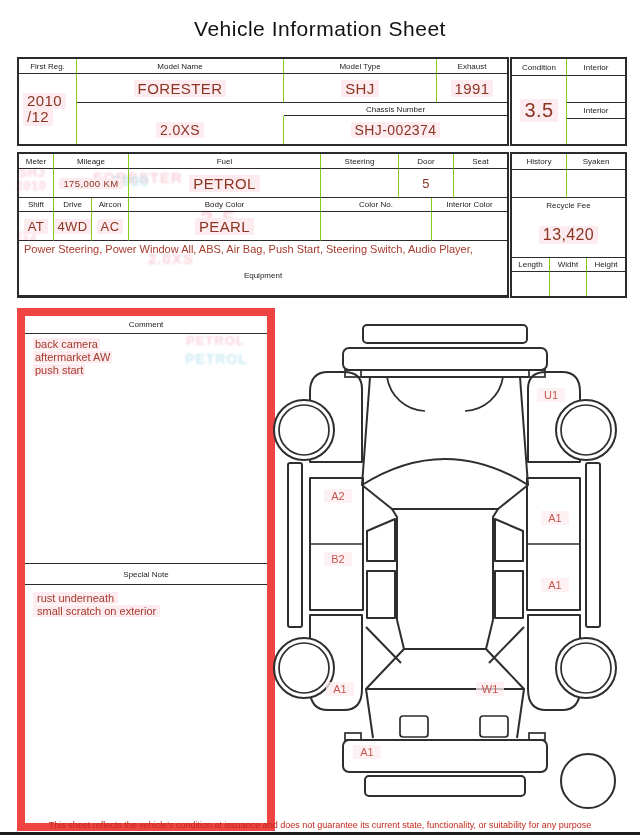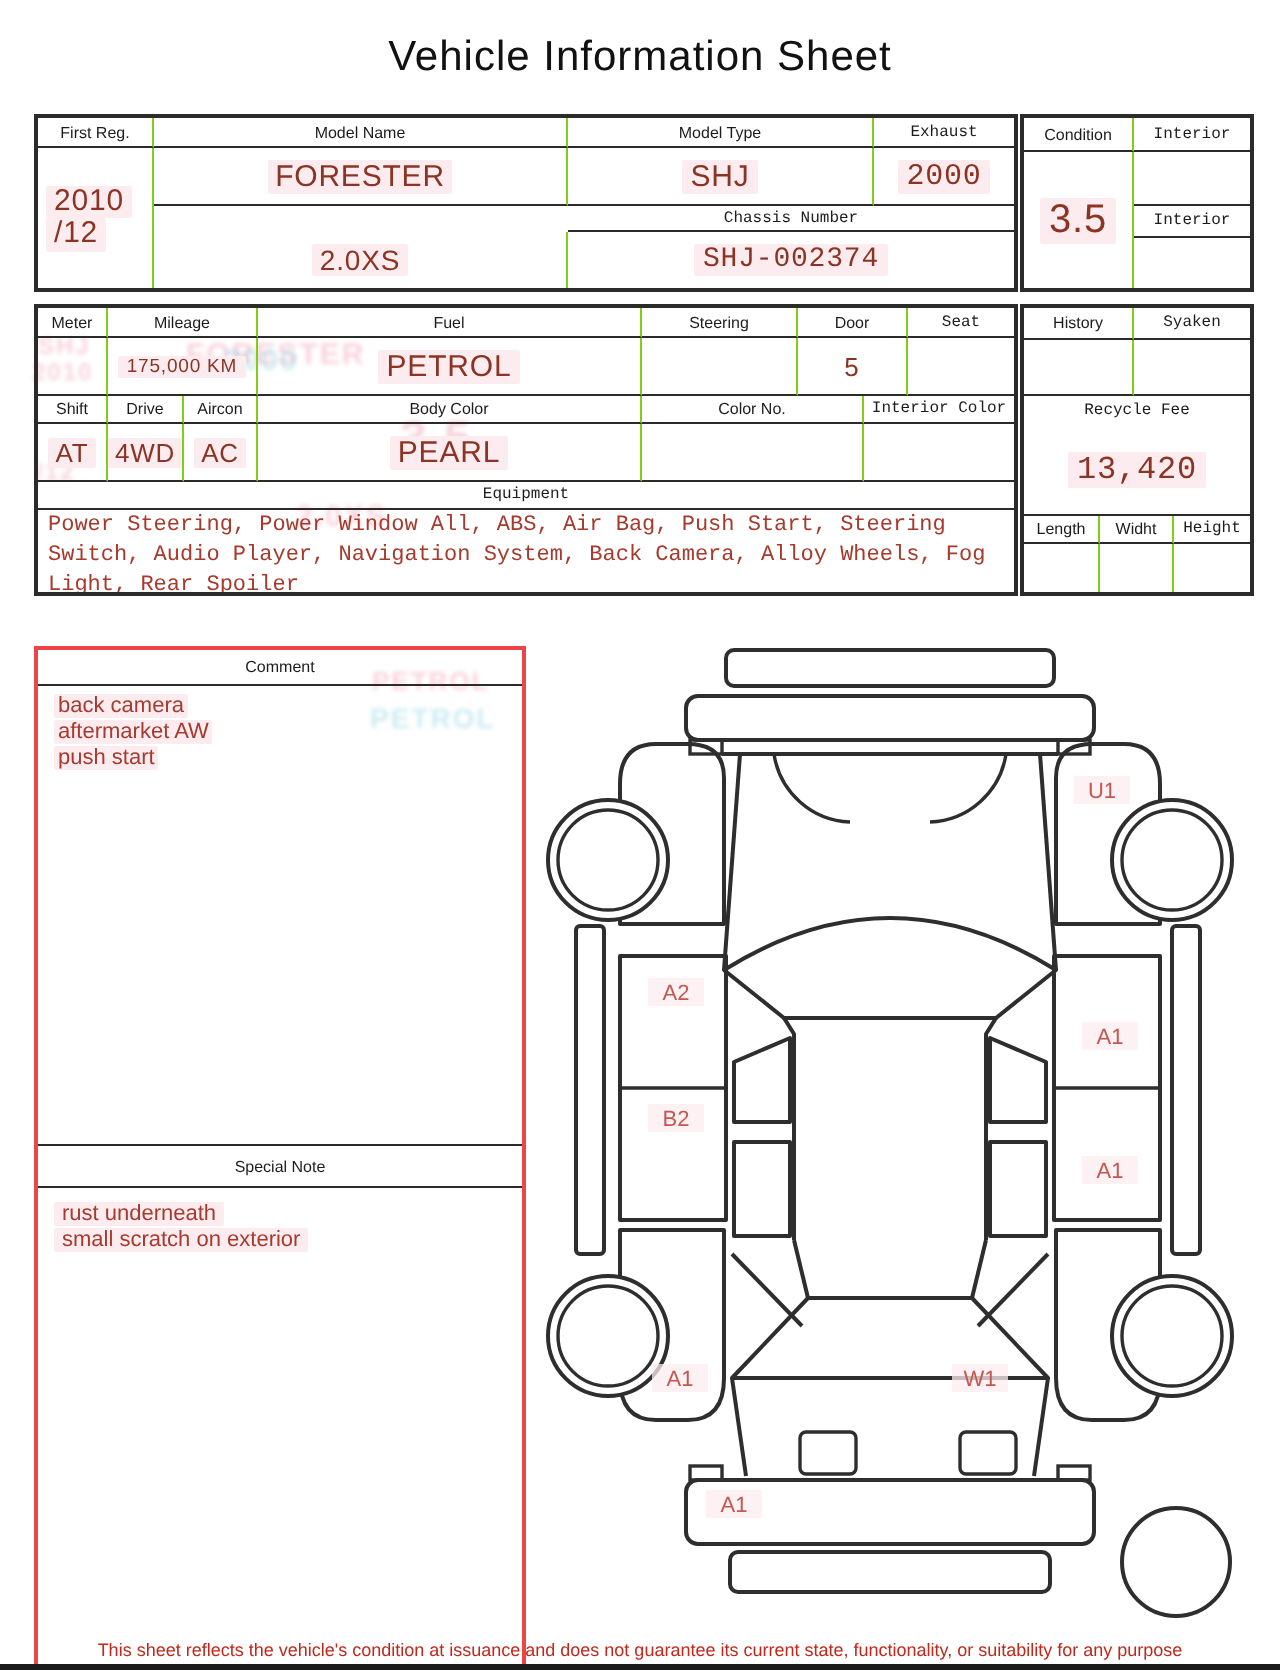--- a/index.html
+++ b/index.html
@@ -4,31 +4,31 @@
 <style>
   html,body{margin:0;padding:0;background:#fff;}
   .sheet{position:relative;width:640px;height:835px;background:#ffffff;overflow:hidden;
          font-family:"Liberation Sans",sans-serif;}
   .title{position:absolute;top:17px;left:0;width:640px;text-align:center;
          font-size:21px;letter-spacing:.5px;color:#111;}
   
   .grid{position:absolute;display:grid;border:2px solid #2b2b2b;background:transparent;box-sizing:content-box;}
   .c{border-right:1px solid #84cc16;border-bottom:1px solid #2b2b2b;display:flex;
      align-items:center;justify-content:center;overflow:hidden;}
-  .nr{border-right:none;font-family:Liberation Mono, monospace;} .nb{border-bottom:none;}
+  .nr{border-right:none;} .nb{border-bottom:none;}
   .hdr{font-size:8px;color:#1c1c1c;}
   .val{color:#8c3423;letter-spacing:.4px;}
   .hl{background:#fcecef;padding:0 4px;border-radius:1px;white-space:nowrap;}
   .fs15{font-size:15px;} .fs14{font-size:14px;} .fs13{font-size:13px;}
   .fs20{font-size:20px;} .fs16{font-size:16px;} .fs10{font-size:9.5px;}
   .firstreg-val{flex-direction:column;align-items:flex-start;padding-left:4px;line-height:1.1;}
   .equip{font-size:11px;color:#a63a2c;line-height:1.35;padding:1px 5px;align-items:flex-start;
          justify-content:flex-start;text-align:left;}
   
-  .combox{position:absolute;left:17px;top:323px;width:242px;height:507px;border:2px solid #ef4444;}
+  .combox{position:absolute;left:17px;top:308px;width:242px;height:507px;border:8px solid #ef4444;}
   .combox .bandhdr{height:17px;border-bottom:1px solid #2b2b2b;display:flex;align-items:center;
                    justify-content:center;font-size:8px;color:#1c1c1c;}
   .com-lines{position:absolute;left:8px;top:22px;font-size:11px;color:#a63a2c;line-height:13px;}
   .com-lines .hl{padding:0 2px;}
   .sn-hdr{position:absolute;left:0;top:247px;width:100%;height:22px;border-top:1px solid #2b2b2b;
           border-bottom:1px solid #2b2b2b;display:flex;align-items:center;justify-content:center;
           font-size:8px;color:#1c1c1c;box-sizing:border-box;}
   .sn-lines{position:absolute;left:8px;top:276px;font-size:11px;color:#a63a2c;line-height:13px;}
   
   .diagram{position:absolute;left:270px;top:315px;width:368px;height:500px;}
@@ -73,21 +73,21 @@
       <span class="hl">2010</span>
       <span class="hl">/12</span>
     </div>
     <div class="c val fs15">
         <span class="hl">FORESTER</span>
       </div>
     <div class="c val fs15">
         <span class="hl">SHJ</span>
       </div>
     <div class="c val fs15 nr">
-        <span class="hl">2000</span>
+        <span class="hl">1991</span>
       </div>
 
     <div class="c hdr nr" style="grid-column:3/5;text-align:center;">Chassis Number</div>
 
     <div class="c val fs14 nb" style="grid-column:2;">
         <span class="hl">2.0XS</span>
       </div>
     <div class="c val fs14 nr nb" style="grid-column:3/5;">
         <span class="hl">SHJ-002374</span>
       </div>
@@ -140,22 +140,22 @@
       </div>
     <div class="c val fs13">
         <span class="hl">AC</span>
       </div>
     <div class="c val fs15">
         <span class="hl">PEARL</span>
       </div>
     <div class="c" style="grid-column:5/7;"></div>
     <div class="c nr" style="grid-column:7/9;"></div>
 
+    <div class="c equip nr nb" style="grid-column:1/9;">Power Steering, Power Window  All, ABS, Air Bag, Push Start, Steering Switch, Audio Player, Navigation System, Back Camera, Alloy Wheels, Fog Light, Rear Spoiler</div>
     <div class="c hdr nr" style="grid-column:1/9;">Equipment</div>
-    <div class="c equip nr nb" style="grid-column:1/9;">Power Steering, Power Window  All, ABS, Air Bag, Push Start, Steering Switch, Audio Player, Navigation System, Back Camera, Alloy Wheels, Fog Light, Rear Spoiler</div>
   </div>
 
   <div class="grid" style="left:510px;top:152px;width:113px;grid-template-columns:38px 17px 20px 38px;grid-template-rows:16px 28px 15px 45px 14px 24px;">
     <div class="c hdr" style="grid-column:1/3;">History</div>
     <div class="c hdr nr" style="grid-column:3/5;text-align:right;">Syaken</div>
     <div class="c" style="grid-column:1/3;"></div>
     <div class="c nr" style="grid-column:3/5;"></div>
     <div class="c hdr nr nb" style="grid-column:1/5;">Recycle Fee</div>
     <div class="c val fs16 nr" style="grid-column:1/5;">
         <span class="hl">13,420</span>

